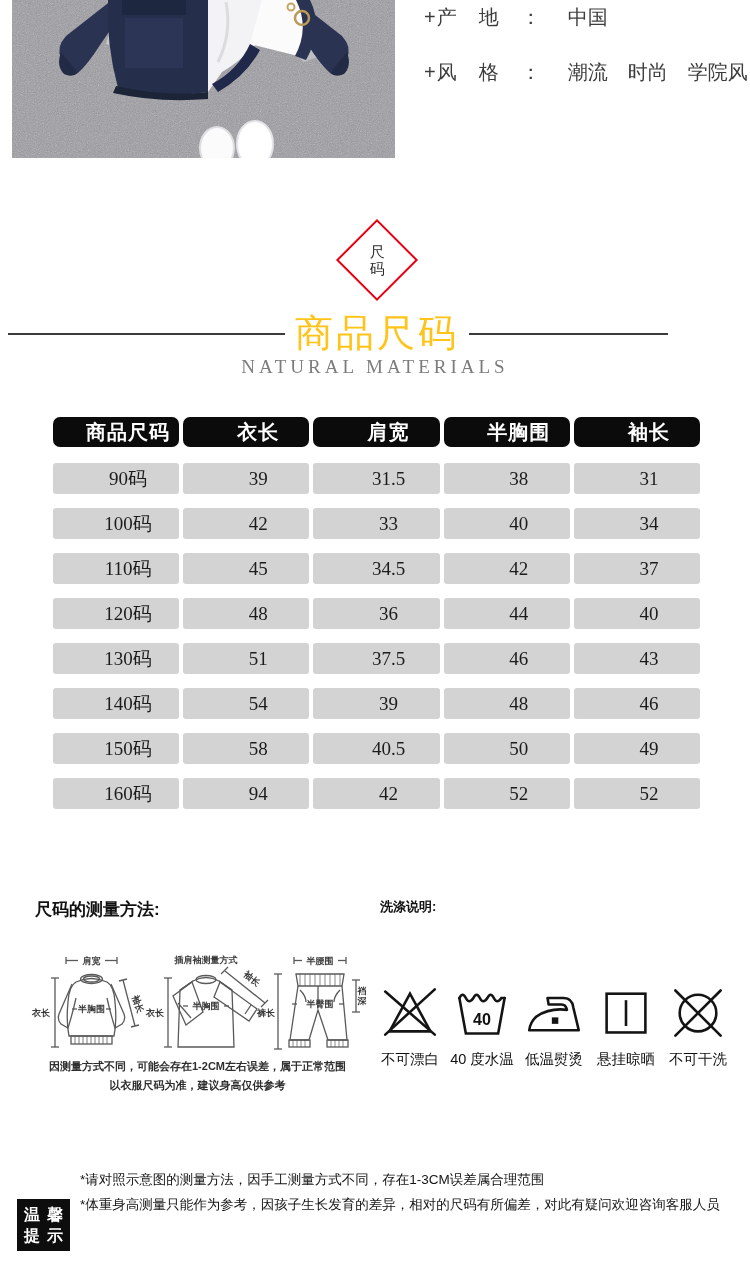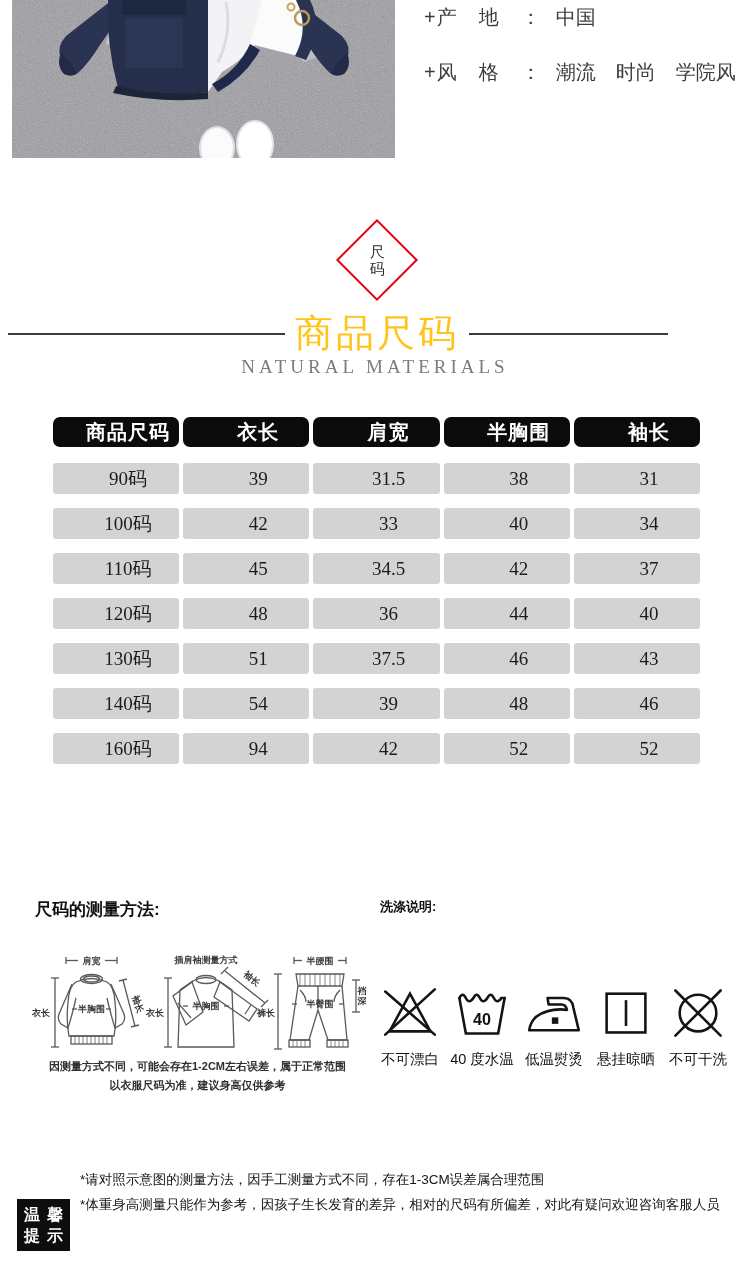--- a/index.html
+++ b/index.html
@@ -6,21 +6,21 @@
   .page {
     position:relative; width:750px; height:1280px; background:#fff; overflow:hidden;
     font-family:"Liberation Sans", sans-serif; color:#333;
   }
   
   .photo { position:absolute; left:12px; top:0; width:383px; height:158px; overflow:hidden; }
   
   .attrs { position:absolute; left:424px; top:4px; width:320px; }
   .attr-row { font-size:20px; color:#3c3c3c; line-height:26px; margin-bottom:29px; white-space:nowrap; }
   .attr-label { letter-spacing:1px; }
-  .attr-value { margin-left:14px; }
+  .attr-value { margin-left:26px; }
   
   .badge { position:absolute; left:348px; top:231px; width:54px; height:54px;
     border:2.5px solid #e60center; border:2.5px solid #e60012; transform:rotate(45deg);
     display:flex; align-items:center; justify-content:center; background:#fff; }
   .badge-text { transform:rotate(-45deg); width:17px; font-size:15px; line-height:17px;
     color:#2b2b2b; text-align:center; word-break:break-all; font-weight:500; }
   
   .title-row { position:absolute; left:8px; top:308px; width:734px; display:flex; align-items:center; }
   .line-l { width:277px; height:2px; background:#3b3b3b; }
   .line-r { width:199px; height:2px; background:#3b3b3b; }
@@ -170,20 +170,27 @@
         <div class="t-cell t-dcell">37.5</div>
         <div class="t-cell t-dcell">46</div>
         <div class="t-cell t-dcell">43</div>
       </div>
       <div class="t-row">
         <div class="t-cell t-dcell">140码</div>
         <div class="t-cell t-dcell">54</div>
         <div class="t-cell t-dcell">39</div>
         <div class="t-cell t-dcell">48</div>
         <div class="t-cell t-dcell">46</div>
+      </div>
+      <div class="t-row">
+        <div class="t-cell t-dcell">150码</div>
+        <div class="t-cell t-dcell">58</div>
+        <div class="t-cell t-dcell">40.5</div>
+        <div class="t-cell t-dcell">50</div>
+        <div class="t-cell t-dcell">49</div>
       </div>
       <div class="t-row">
         <div class="t-cell t-dcell">160码</div>
         <div class="t-cell t-dcell">94</div>
         <div class="t-cell t-dcell">42</div>
         <div class="t-cell t-dcell">52</div>
         <div class="t-cell t-dcell">52</div>
       </div>
     </div>
 

